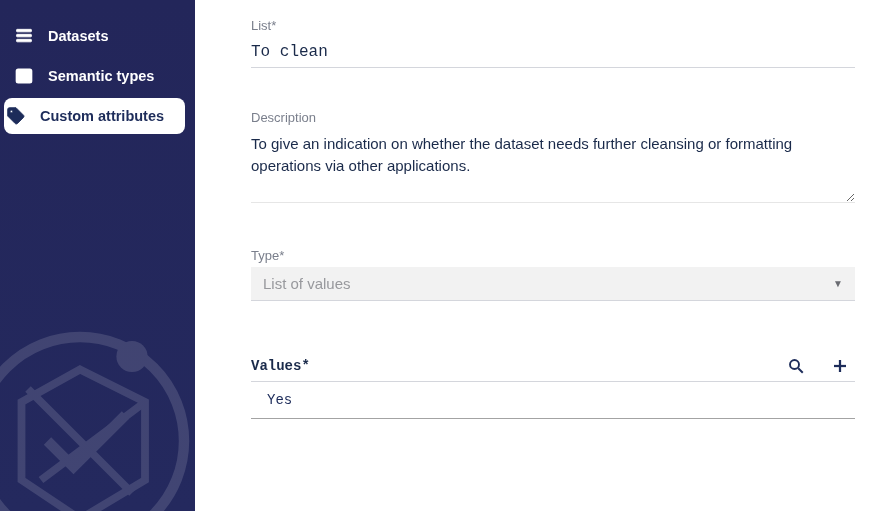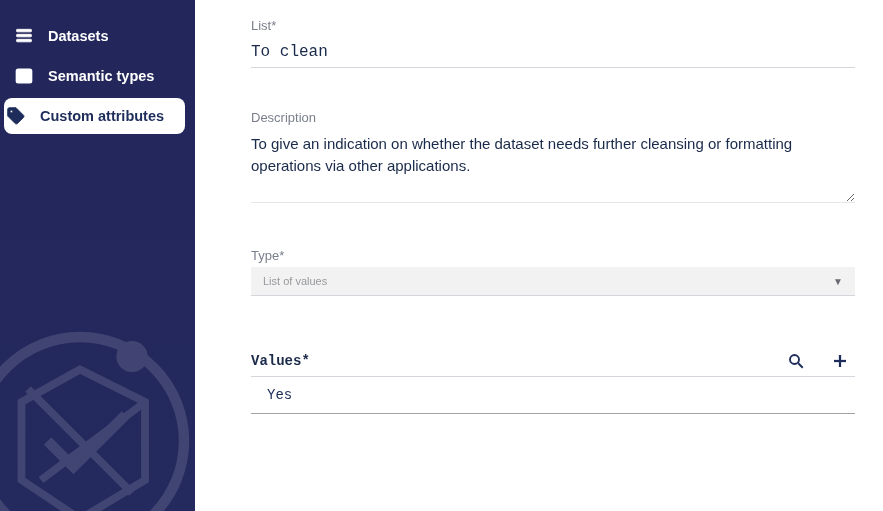--- a/index.html
+++ b/index.html
@@ -108,21 +108,21 @@
   .select-wrap {
     background: #f2f2f2;
     border-bottom: 1px solid #d4d6dc;
     display: flex;
     align-items: center;
     padding: 8px 12px;
     position: relative;
   }
   .select-wrap .value {
     color: #98999d;
-    font-size: 11px;
+    font-size: 15px;
     flex: 1;
   }
   .select-wrap .caret {
     color: #6a6c72;
     font-size: 10px;
   }
 
   .values-section { margin-top: 20px; font-family: Liberation Mono, monospace; }
   .values-header {
     display: flex;

